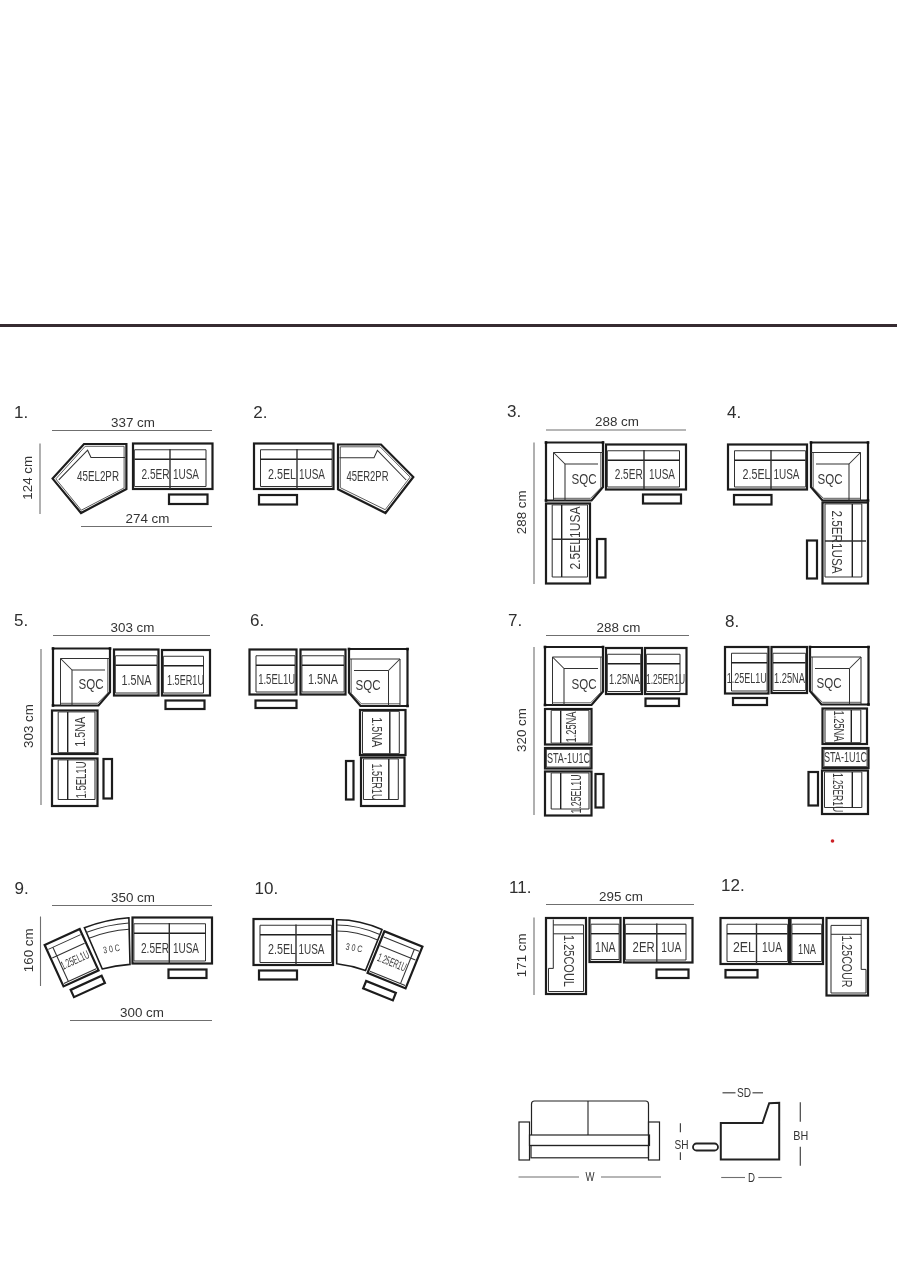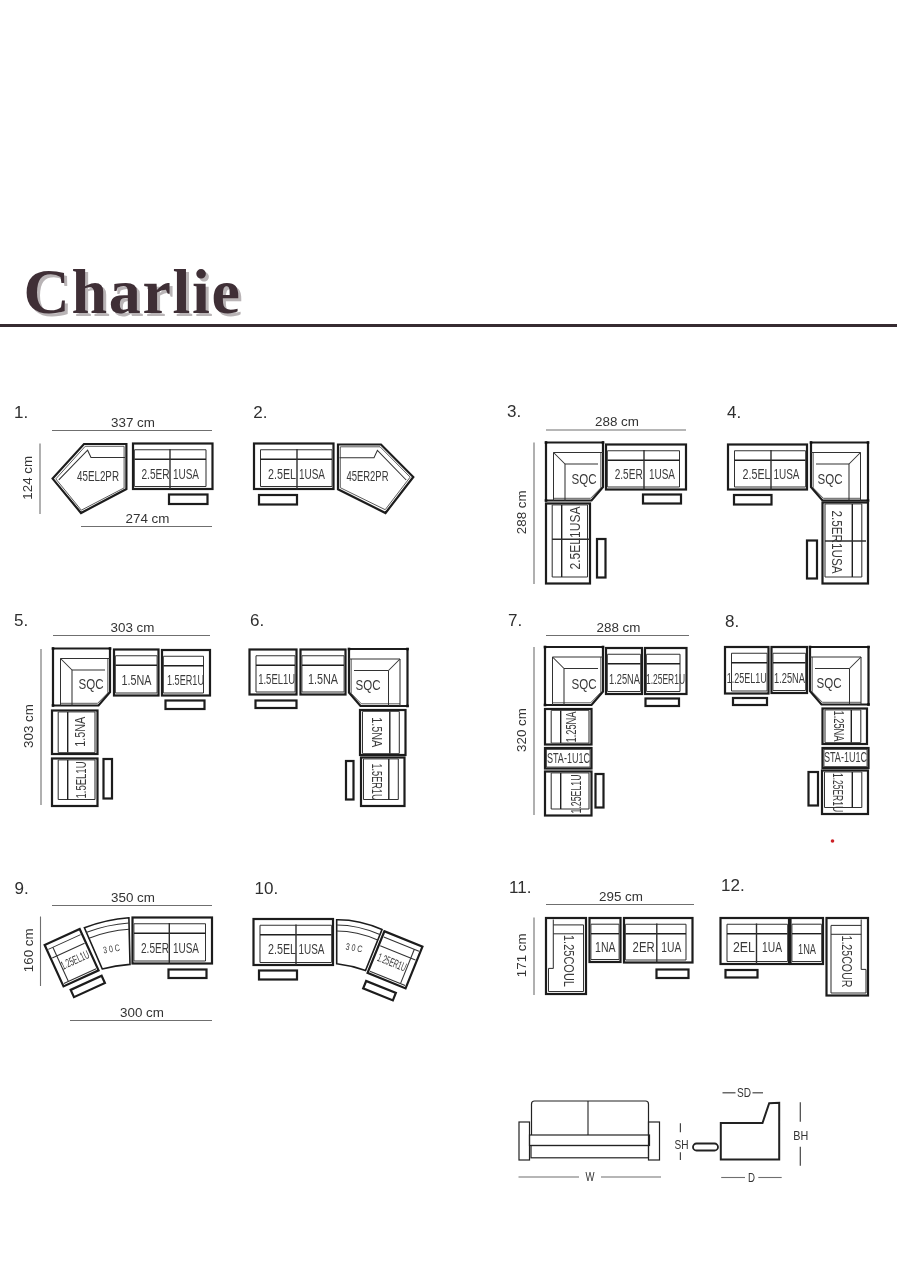--- a/index.html
+++ b/index.html
@@ -5,21 +5,20 @@
 html,body{margin:0;padding:0;background:#ffffff;}
 #page{position:relative;width:900px;height:1273px;background:#fff;overflow:hidden;}
 .title{position:absolute;left:23.5px;top:255px;font-family:"Liberation Serif",serif;font-weight:bold;font-size:64px;color:#3f2f36;text-shadow:3px 2.5px 0 #b9b4b6;letter-spacing:1.7px;}
 .rule{position:absolute;left:0;top:323.5px;width:897px;height:3px;background:#362b31;}
 svg text{font-family:"Liberation Sans",sans-serif;}
 </style>
 </head>
 <body>
 <div id="page">
 
-<div class="title">Charlie</div>
 
 <div class="rule"></div>
 <svg width="900" height="1273" viewBox="0 0 900 1273" style="position:absolute;left:0;top:0">
 
 <text x="14" y="417.5" font-size="17" fill="#2f2f2f" text-anchor="start">1.</text>
 
 <line x1="52" y1="430.5" x2="212" y2="430.5" stroke="#6f6f6f" stroke-width="1.1"></line>
 <text x="133.0" y="426.7" font-size="13.4" fill="#333333" text-anchor="middle">337 cm</text>
 
 <line x1="40" y1="443.5" x2="40" y2="514" stroke="#6f6f6f" stroke-width="1.1"></line>

